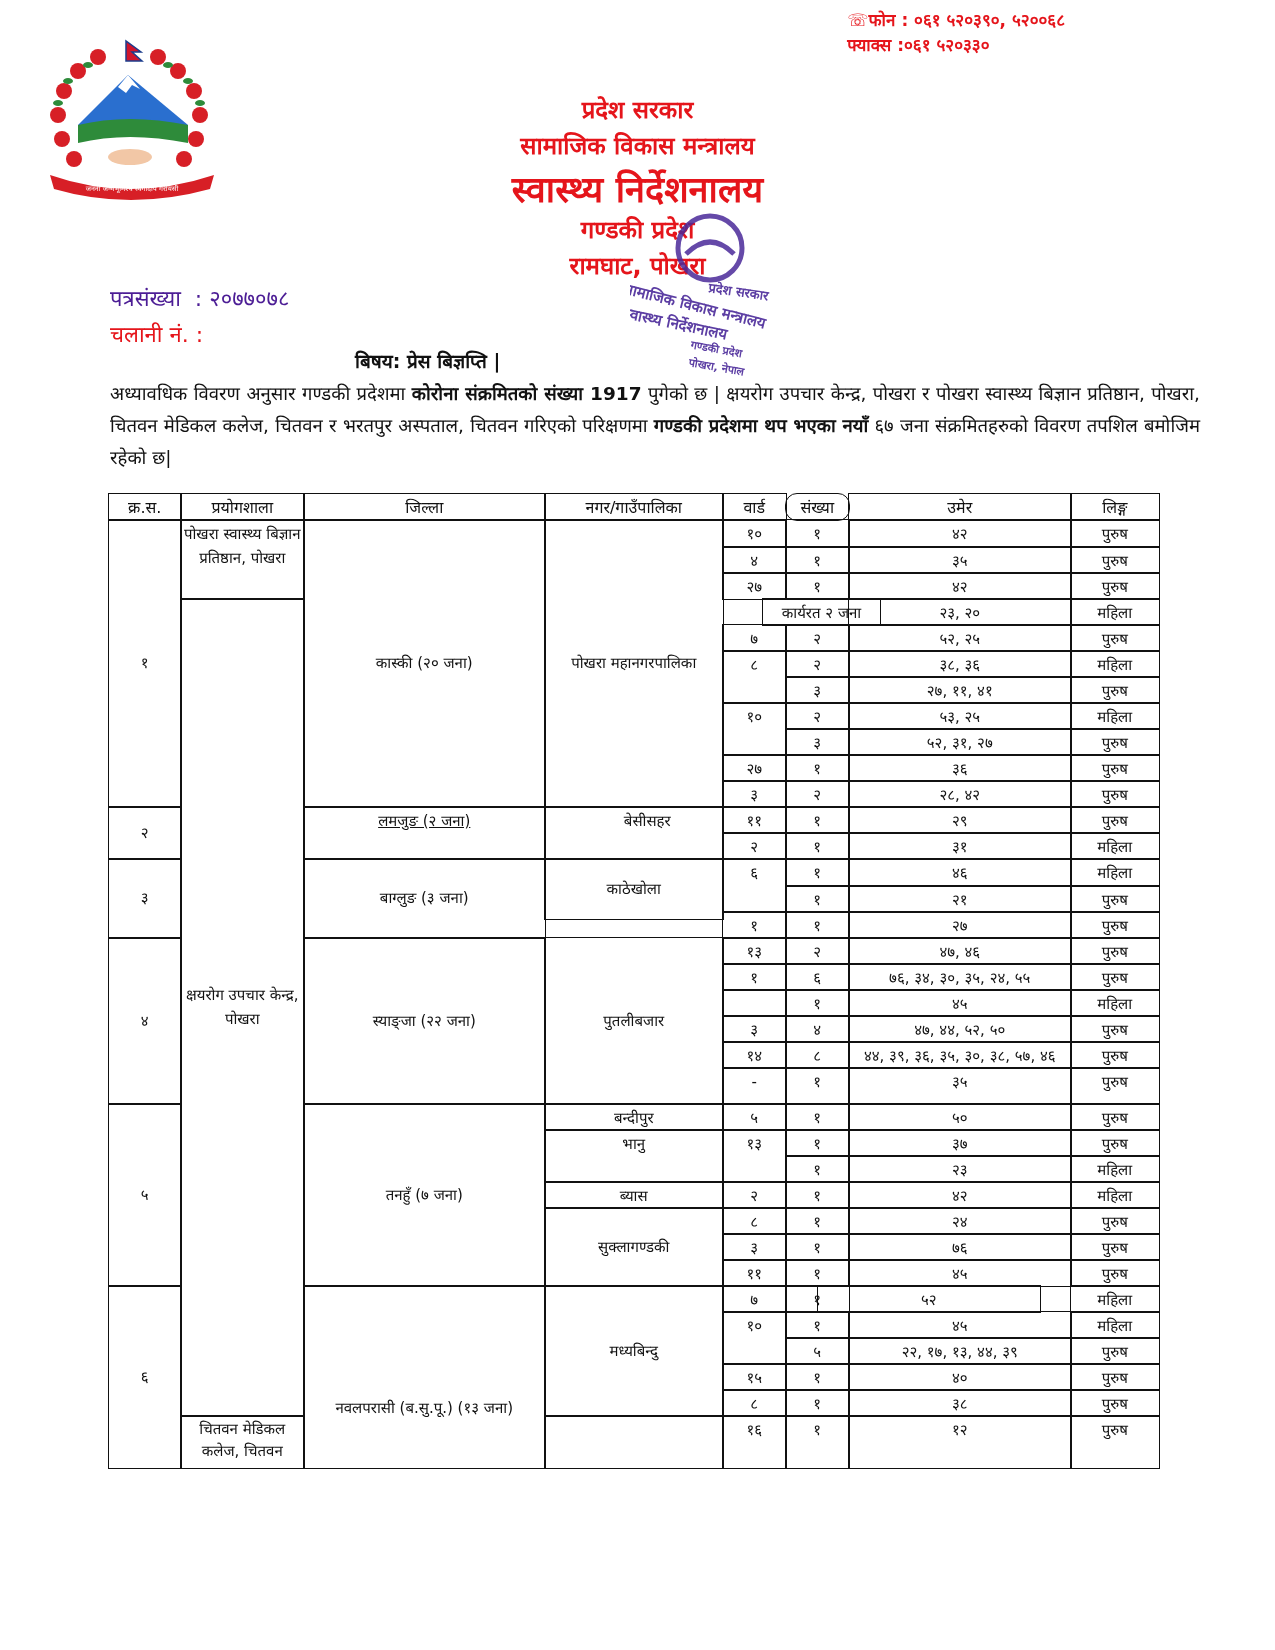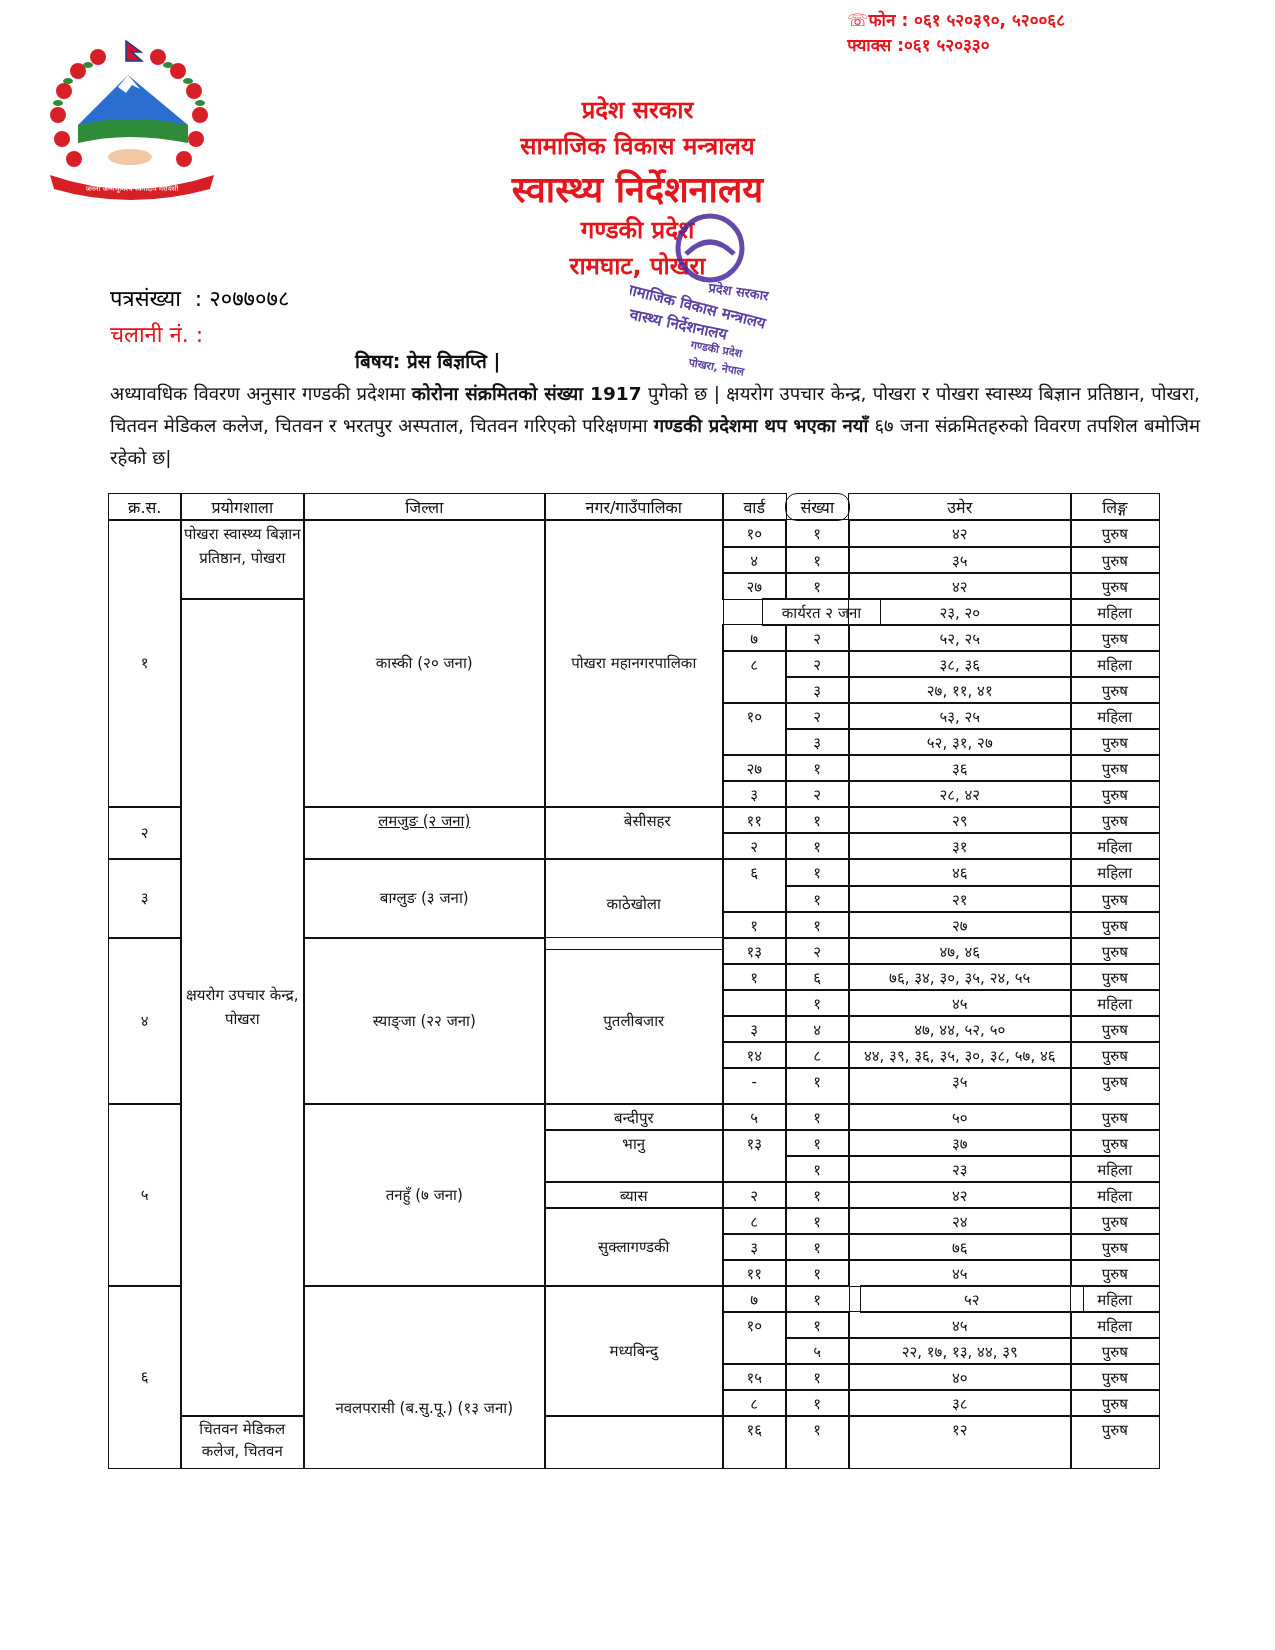--- a/index.html
+++ b/index.html
@@ -7,21 +7,21 @@
          font-family:"DejaVu Sans", "Liberation Sans", sans-serif; color:#111; }
   .abs { position:absolute; }
   .contact { right:210px; top:8px; font-size:17px; font-weight:bold; line-height:25px; color:#e5151b; }
   .contact div { white-space:nowrap; }
   .hdr { left:0; width:1275px; text-align:center; color:#e5151b; font-weight:bold; }
   .hdr1 { top:92px; font-size:24px; }
   .hdr2 { top:128px; font-size:24px; }
   .hdr3 { top:164px; font-size:36px; }
   .hdr4 { top:212px; font-size:24px; }
   .hdr5 { top:248px; font-size:24px; }
-  .refno { left:110px; top:282px; font-size:22px; color:#000000; }
+  .refno { left:110px; top:282px; font-size:22px; color:#4c1d95; }
   .chalani { left:110px; top:318px; font-size:22px; color:#e5151b; }
   .subject { left:355px; top:348px; font-size:19px; font-weight:bold; }
   .body-text { left:110px; top:378px; width:1090px; font-size:18.5px; line-height:32px; text-align:justify; }
   .body-text b { font-weight:bold; }
   .logo { left:38px; top:35px; width:190px; height:170px; }
   .stamp { left:630px; top:210px; width:200px; height:170px; }
   .tbl { left:0; top:0; }
   .cell { position:absolute; box-sizing:border-box; border:1.5px solid #111; display:flex;
           align-items:flex-start; justify-content:center; text-align:center; font-size:15px;
           line-height:24px; padding-top:2px; background:transparent; }
@@ -127,21 +127,21 @@
     <div class="cell mid" style="left: 180px; width: 124.5px; top: 598px; height: 818.5px;">क्षयरोग उपचार केन्द्र, पोखरा</div>
     <div class="cell" style="left: 180px; width: 124.5px; top: 1415px; height: 53.5px; line-height: 22px;">चितवन मेडिकल कलेज, चितवन</div>
     <div class="cell mid" style="left: 303px; width: 242.5px; top: 519px; height: 288.5px;">कास्की (२० जना)</div>
     <div class="cell" style="left: 303px; width: 242.5px; top: 806px; height: 53.5px; text-decoration: underline;">लमजुङ (२ जना)</div>
     <div class="cell mid" style="left: 303px; width: 242.5px; top: 858px; height: 80.5px;">बाग्लुङ (३ जना)</div>
     <div class="cell mid" style="left: 303px; width: 242.5px; top: 937px; height: 167.5px;">स्याङ्जा (२२ जना)</div>
     <div class="cell mid" style="left: 303px; width: 242.5px; top: 1103px; height: 183.5px;">तनहुँ (७ जना)</div>
     <div class="cell mid" style="left: 303px; width: 242.5px; top: 1285px; height: 183.5px; align-items: flex-start; padding-top: 110px;">नवलपरासी (ब.सु.पू.) (१३ जना)</div>
     <div class="cell mid" style="left: 544px; width: 179.5px; top: 519px; height: 288.5px;">पोखरा महानगरपालिका</div>
     <div class="cell" style="left: 544px; width: 179.5px; top: 806px; height: 53.5px; padding-left: 27px;">बेसीसहर</div>
-    <div class="cell mid" style="left: 544px; width: 179.5px; top: 858px; height: 92px;">काठेखोला</div>
+    <div class="cell mid" style="left: 544px; width: 179.5px; top: 858px; height: 62px;">काठेखोला</div>
     <div class="cell mid" style="left: 544px; width: 179.5px; top: 937px; height: 167.5px;">पुतलीबजार</div>
     <div class="cell" style="left: 544px; width: 179.5px; top: 1103px; height: 27.5px;">बन्दीपुर</div>
     <div class="cell" style="left: 544px; width: 179.5px; top: 1129px; height: 53.5px;">भानु</div>
     <div class="cell" style="left: 544px; width: 179.5px; top: 1181px; height: 27.5px;">ब्यास</div>
     <div class="cell mid" style="left: 544px; width: 179.5px; top: 1207px; height: 79.5px;">सुक्लागण्डकी</div>
     <div class="cell mid" style="left: 544px; width: 179.5px; top: 1285px; height: 131.5px;">मध्यबिन्दु</div>
     <div class="cell" style="left: 544px; width: 179.5px; top: 1415px; height: 53.5px;"></div>
     <div class="cell" style="left: 722px; width: 64.5px; top: 519px; height: 28.5px;">१०</div>
     <div class="cell" style="left: 722px; width: 64.5px; top: 546px; height: 27.5px;">४</div>
     <div class="cell" style="left: 722px; width: 64.5px; top: 572px; height: 27.5px;">२७</div>
@@ -252,21 +252,21 @@
     <div class="cell" style="left: 785px; width: 64.5px; top: 1207px; height: 27.5px;">१</div>
     <div class="cell" style="left: 848px; width: 223.5px; top: 1207px; height: 27.5px;">२४</div>
     <div class="cell" style="left: 1070px; width: 89.5px; top: 1207px; height: 27.5px;">पुरुष</div>
     <div class="cell" style="left: 785px; width: 64.5px; top: 1233px; height: 27.5px;">१</div>
     <div class="cell" style="left: 848px; width: 223.5px; top: 1233px; height: 27.5px;">७६</div>
     <div class="cell" style="left: 1070px; width: 89.5px; top: 1233px; height: 27.5px;">पुरुष</div>
     <div class="cell" style="left: 785px; width: 64.5px; top: 1259px; height: 27.5px;">१</div>
     <div class="cell" style="left: 848px; width: 223.5px; top: 1259px; height: 27.5px;">४५</div>
     <div class="cell" style="left: 1070px; width: 89.5px; top: 1259px; height: 27.5px;">पुरुष</div>
     <div class="cell" style="left: 785px; width: 64.5px; top: 1285px; height: 27.5px;">१</div>
-    <div class="cell" style="left: 860px; width: 223.5px; top: 1285px; height: 27.5px;">५२</div>
+    <div class="cell" style="left: 817px; width: 223.5px; top: 1285px; height: 27.5px;">५२</div>
     <div class="cell" style="left: 1070px; width: 89.5px; top: 1285px; height: 27.5px;">महिला</div>
     <div class="cell" style="left: 785px; width: 64.5px; top: 1311px; height: 27.5px;">१</div>
     <div class="cell" style="left: 848px; width: 223.5px; top: 1311px; height: 27.5px;">४५</div>
     <div class="cell" style="left: 1070px; width: 89.5px; top: 1311px; height: 27.5px;">महिला</div>
     <div class="cell" style="left: 785px; width: 64.5px; top: 1337px; height: 27.5px;">५</div>
     <div class="cell" style="left: 848px; width: 223.5px; top: 1337px; height: 27.5px;">२२, १७, १३, ४४, ३९</div>
     <div class="cell" style="left: 1070px; width: 89.5px; top: 1337px; height: 27.5px;">पुरुष</div>
     <div class="cell" style="left: 785px; width: 64.5px; top: 1363px; height: 27.5px;">१</div>
     <div class="cell" style="left: 848px; width: 223.5px; top: 1363px; height: 27.5px;">४०</div>
     <div class="cell" style="left: 1070px; width: 89.5px; top: 1363px; height: 27.5px;">पुरुष</div>

